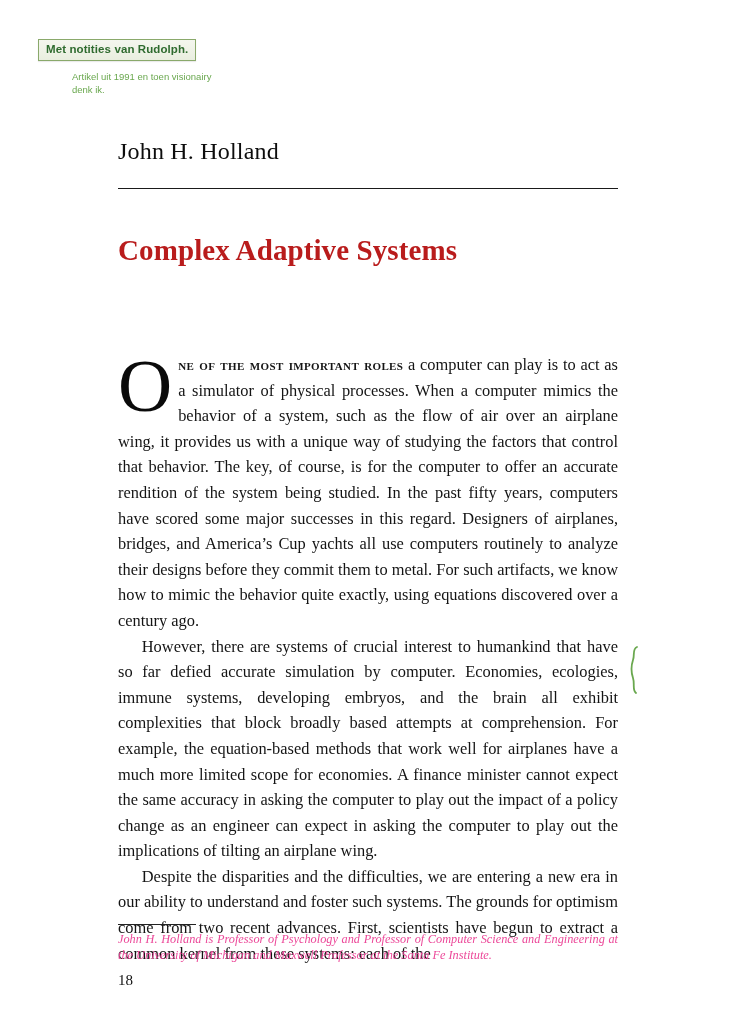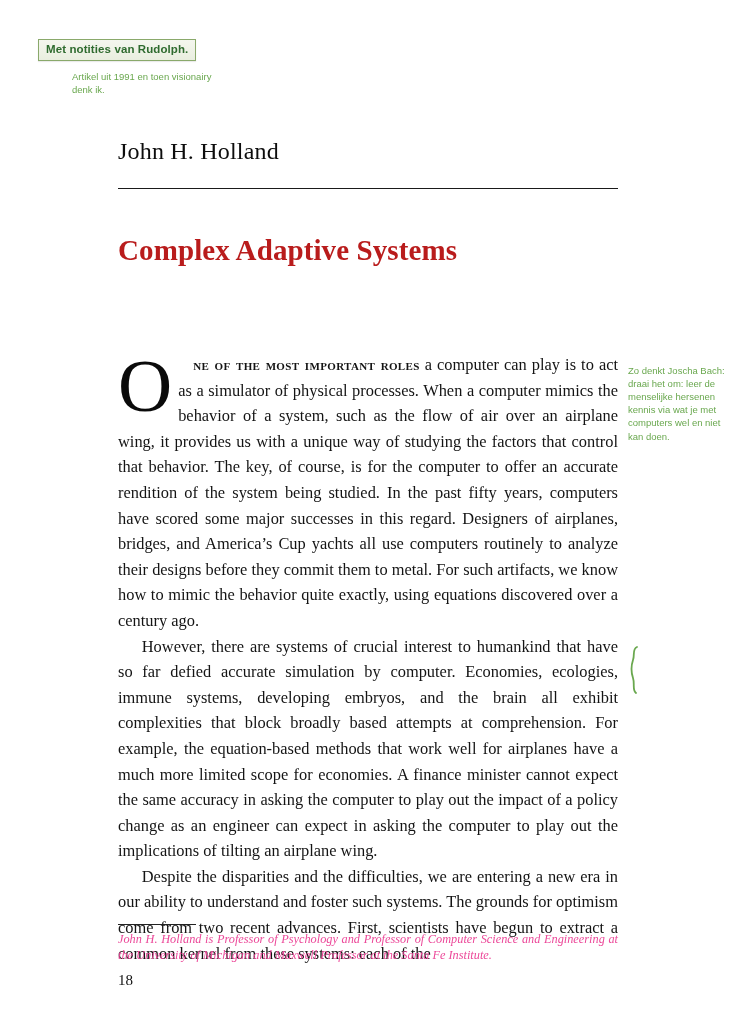--- a/index.html
+++ b/index.html
@@ -130,21 +130,20 @@
     padding: 2px 6px 0 0;
     margin-top: 2px;
     font-weight: normal;
     color: #0a0a0a;
   }
 
   .smallcaps {
     font-variant: small-caps;
     font-weight: bold;
     letter-spacing: 0.35px;
-    margin-left: 15px;
   }
 
   
   .footnote-rule {
     position: absolute;
     left: 118px;
     top: 924px;
     width: 78px;
     height: 0;
     border-top: 1.3px solid #222222;
@@ -172,21 +171,20 @@
 </style>
 </head>
 <body>
 
 <div class="page">
 
   <div class="note-badge">Met notities van Rudolph.</div>
 
   <div class="note-left">Artikel uit 1991 en toen visionairy denk ik.</div>
 
-  <div class="note-right">Zo denkt Joscha Bach: draai het om: leer de menselijke hersenen kennis via wat je met computers wel en niet kan doen.</div>
 
   <svg class="margin-bracket" viewBox="0 0 14 48">
     <path d="M9 1 C4 3, 7 9, 5 14 C3 20, 3 26, 5 32 C7 38, 4 44, 8 47" fill="none" stroke="#6aa84f" stroke-width="1.8" stroke-linecap="round"></path>
   </svg>
 
   <div class="author-name">John H. Holland</div>
 
   <div class="rule-top"></div>
 
   <h1 class="article-title">Complex Adaptive Systems</h1>

